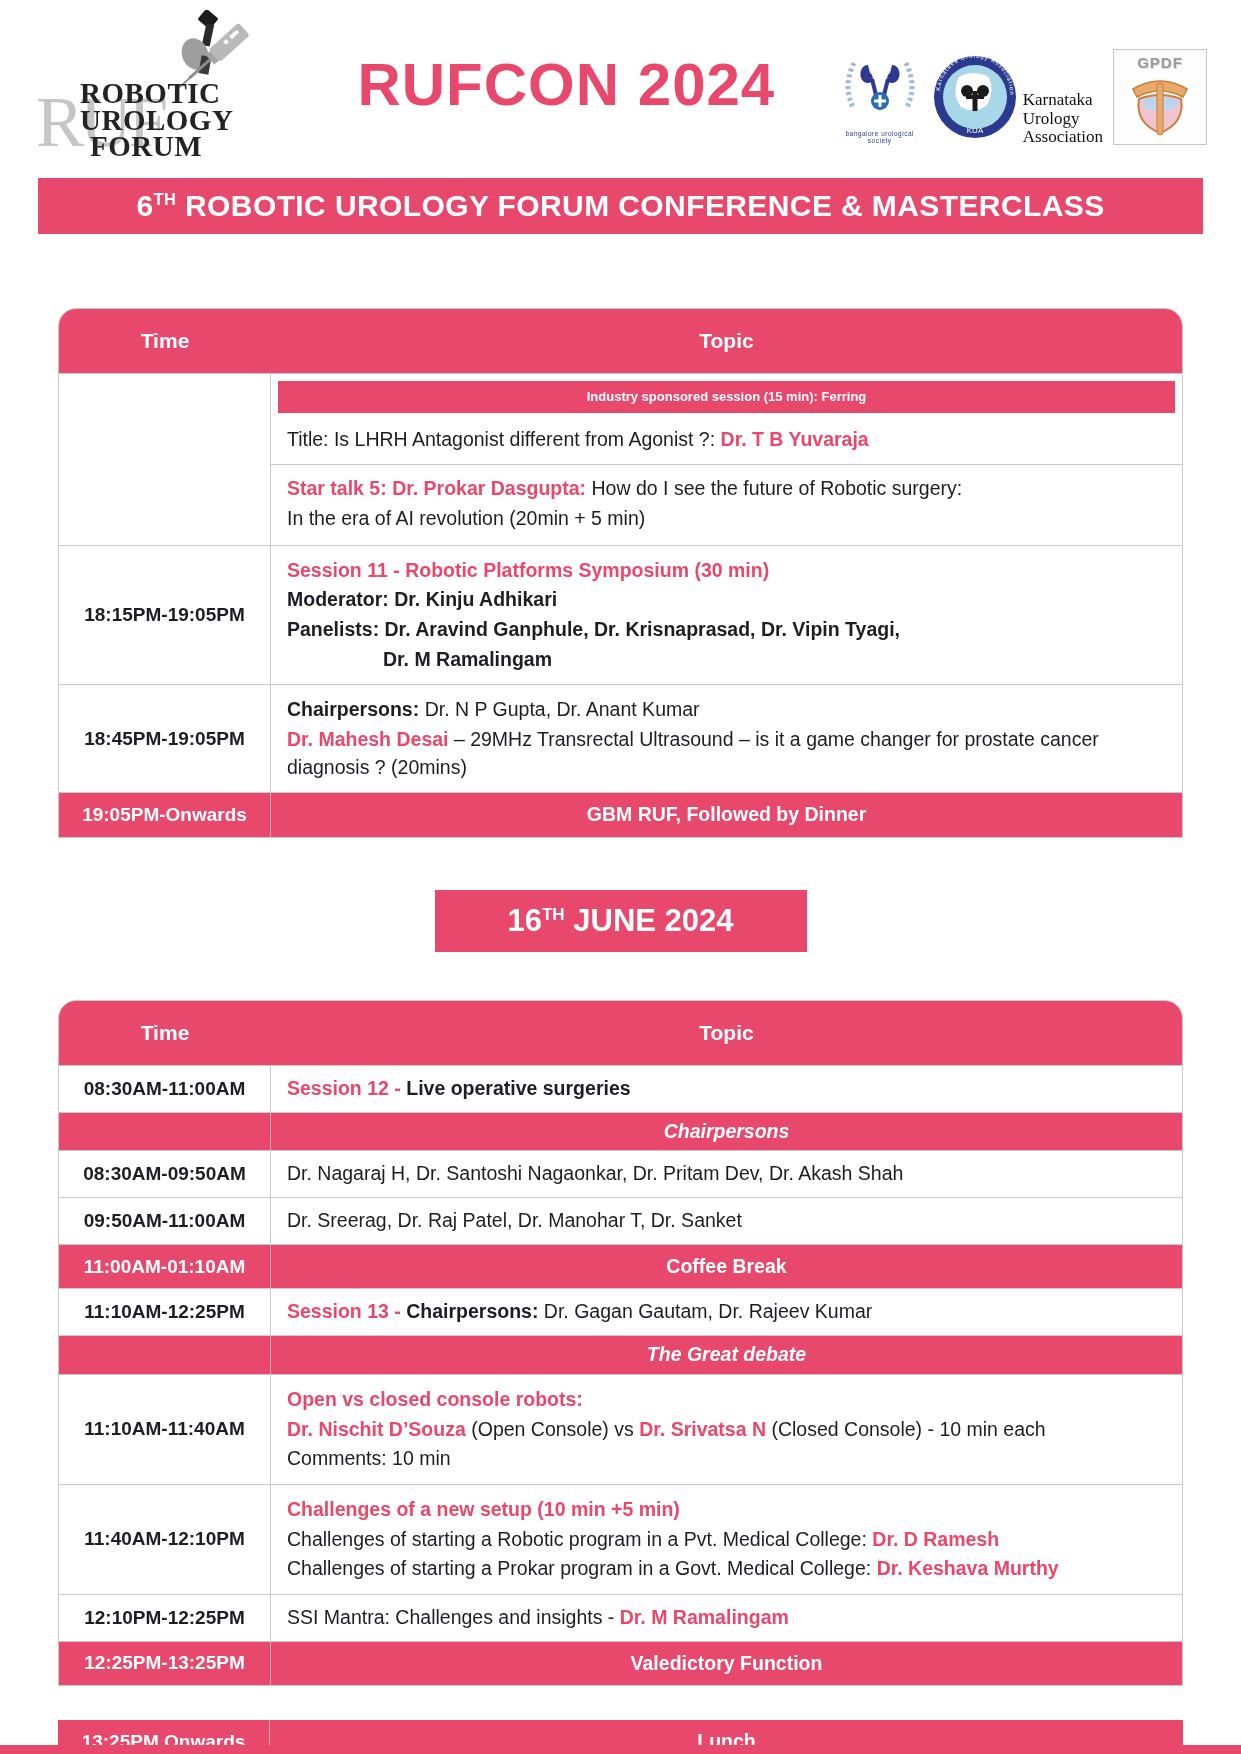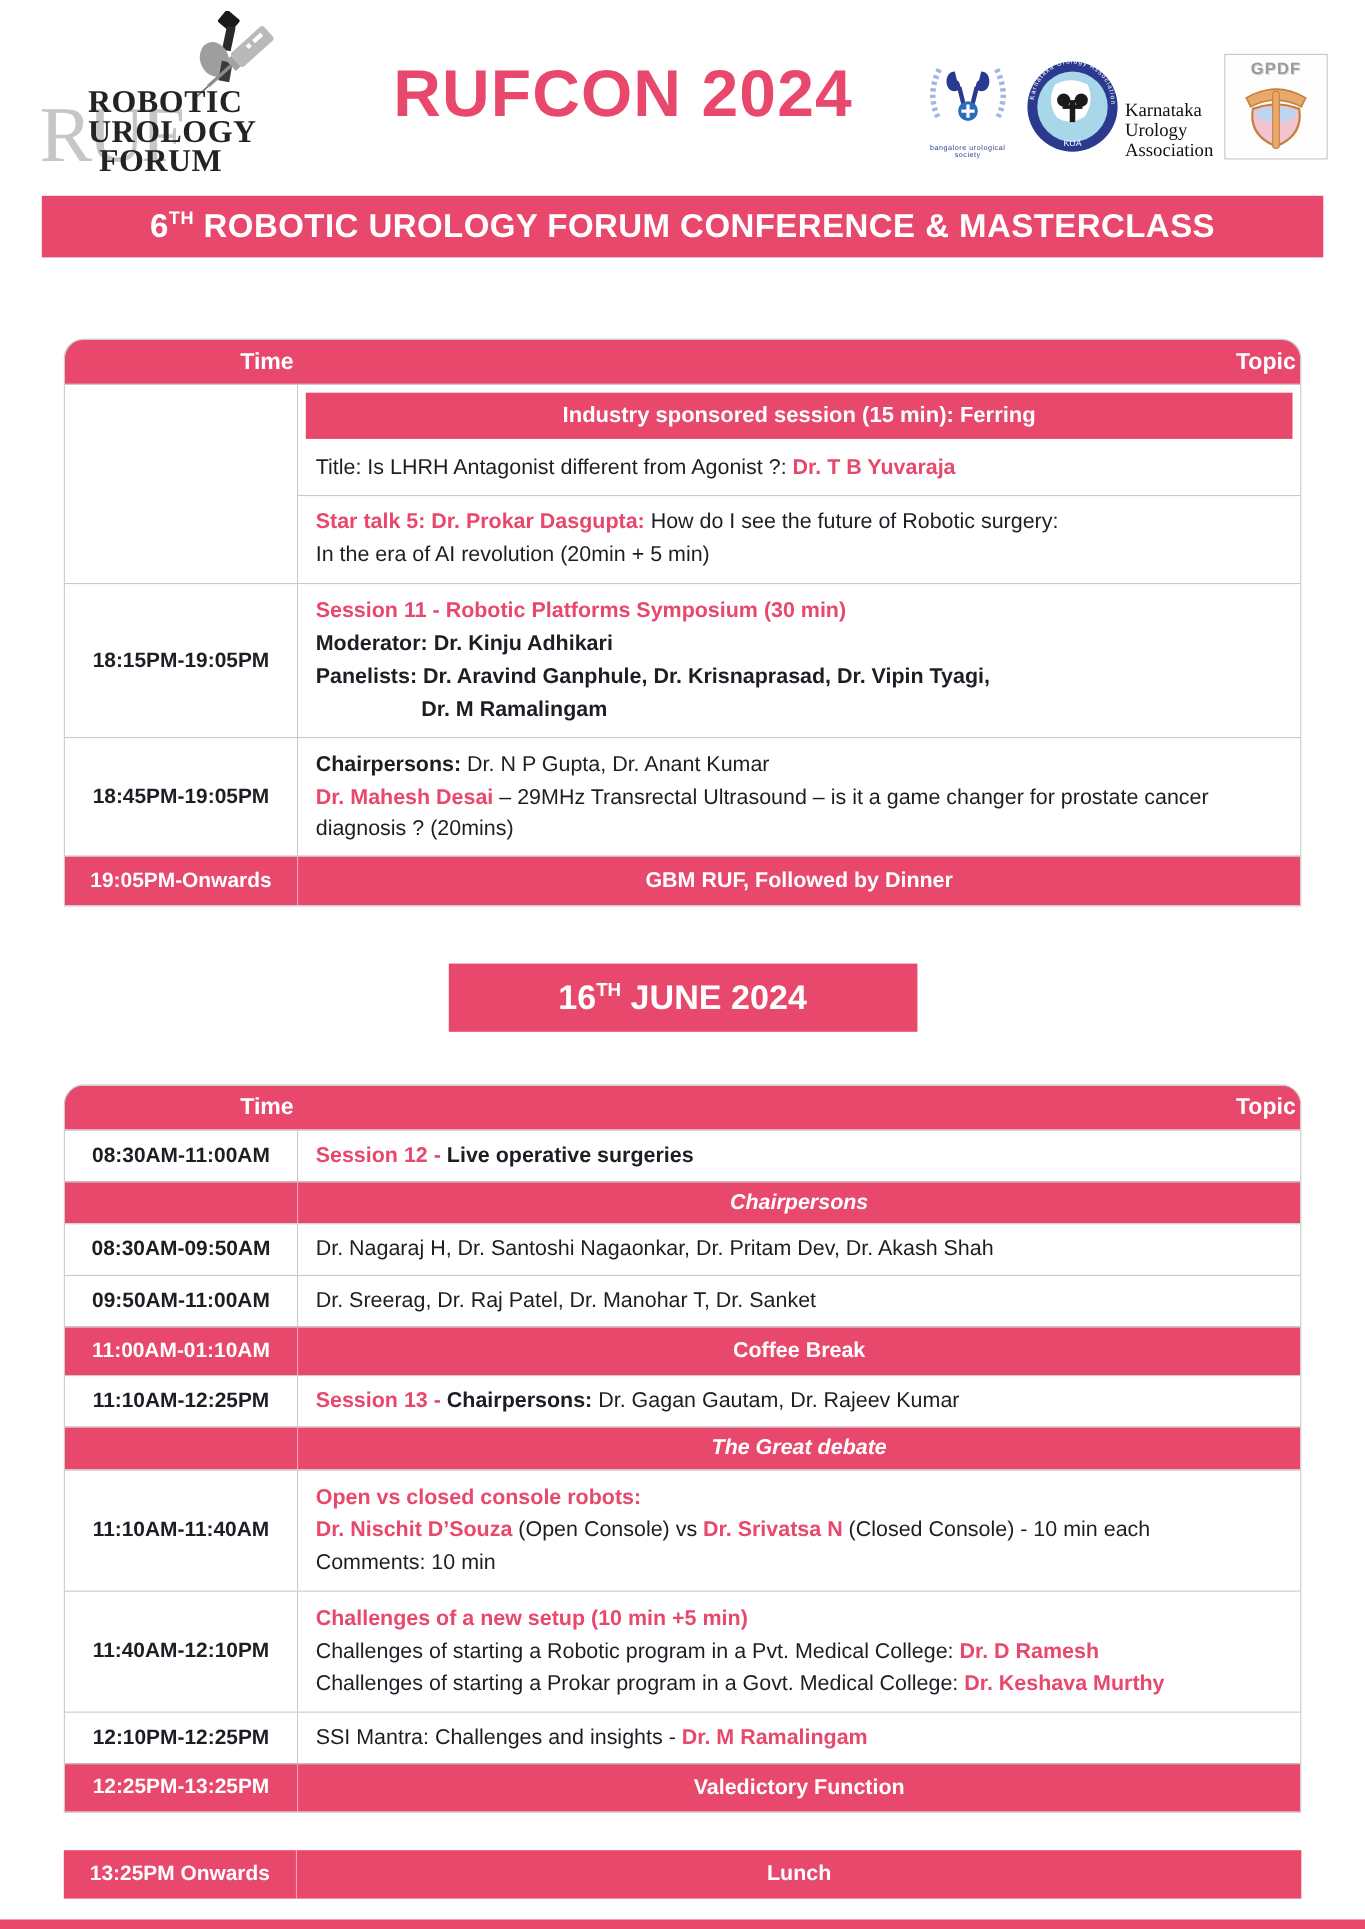--- a/index.html
+++ b/index.html
@@ -27,38 +27,38 @@
   .bus-logo{width:86px;text-align:center;}
   .bus-caption{font-size:6.5px;color:#2b3a8f;letter-spacing:.5px;margin-top:1px;}
   .kua-wrap{display:flex;align-items:center;gap:6px;}
   .kua-name{font-family:"Liberation Serif",serif;font-size:17px;line-height:1.08;color:#111;margin-top:44px;}
   .gpdf-box{width:94px;height:96px;border:1px solid #c5c5c5;background:#fdfdfd;text-align:center;padding-top:4px;}
   .gpdf-label{font-size:15px;font-weight:800;color:#9a9a9a;letter-spacing:1px;text-shadow:1px 1px 0 #d9d9d9;}
 
   
   .main-banner{margin:6px 38px 0;background:var(--pink);color:#fff;text-align:center;font-weight:800;font-size:30px;padding:11px 0;letter-spacing:.4px;}
   .main-banner sup,.june-banner sup{font-size:55%;vertical-align:super;font-weight:800;}
-  .june-banner{width:426px;margin:52px auto 48px;background:var(--pink);color:#fff;text-align:center;font-weight:800;font-size:31px;padding:13px 0;}
+  .june-banner{width:372px;margin:52px auto 48px;background:var(--pink);color:#fff;text-align:center;font-weight:800;font-size:31px;padding:13px 0;}
 
   
   .schedule{margin:0 58px;border:1px solid var(--line);border-radius:18px 18px 0 0;overflow:hidden;}
   .t1{margin-top:74px;}
   .thead{display:grid;grid-template-columns:212px 1fr;background:var(--pink);color:#fff;}
-  .thead .th{padding:8px 4px;text-align:right;font-weight:700;font-size:21px;}
+  .thead .th{padding:20px 4px;text-align:center;font-weight:700;font-size:21px;}
   .trow{display:grid;grid-template-columns:212px 1fr;border-top:1px solid var(--line);background:#fff;}
   .trow:first-of-type{border-top:none;margin-top:34px;}
   .td.time{display:flex;align-items:center;justify-content:center;text-align:center;font-weight:700;font-size:19px;padding:8px 4px;border-right:1px solid var(--line);}
   .td.topic{padding:9px 16px;font-size:19.5px;line-height:1.42;}
   .td.topic.nopad{padding:0;}
   .line{margin:2px 0;}
   .indent{padding-left:96px;}
   .pb{color:var(--pink);font-weight:700;}
   .bk{font-weight:700;color:var(--ink);}
   .rg{font-weight:400;color:var(--ink);}
-  .inner-banner{margin:7px 7px 5px;background:var(--pink);color:#fff;font-weight:700;font-size:20px;text-align:center;padding:7px 4px;}
+  .inner-banner{margin:7px 7px 5px;background:var(--pink);color:#fff;font-weight:700;font-size:13px;text-align:center;padding:7px 4px;}
   .subpad{padding:8px 16px 10px;}
   .subdiv{border-top:1px solid var(--line);}
   .pinkrow{background:var(--pink);color:#fff;}
   .pinkrow .td.time{color:#fff;border-right-color:rgba(255,255,255,.5);}
   .pinkrow .td.topic{display:flex;align-items:center;justify-content:center;font-weight:700;font-size:19.5px;padding:8px 10px;}
   .pinkrow.slim .td.topic{padding:5px 10px;font-style:italic;}
   .lunch-bar{margin-top:12px;border-radius:0;border:none;overflow:visible;}
   .lunch-bar .trow{border-top:none;}
 
   

